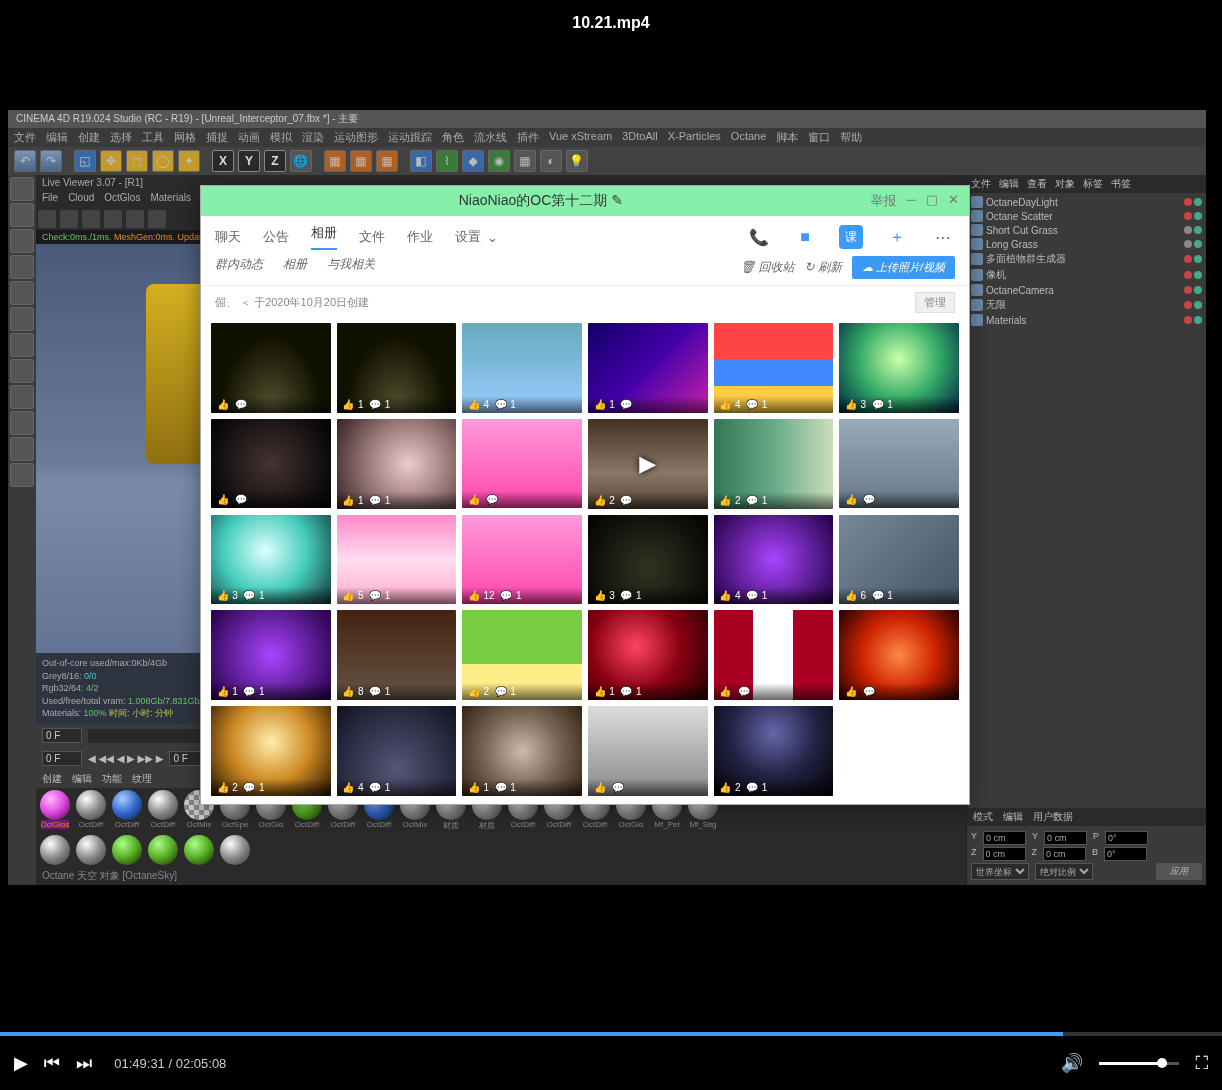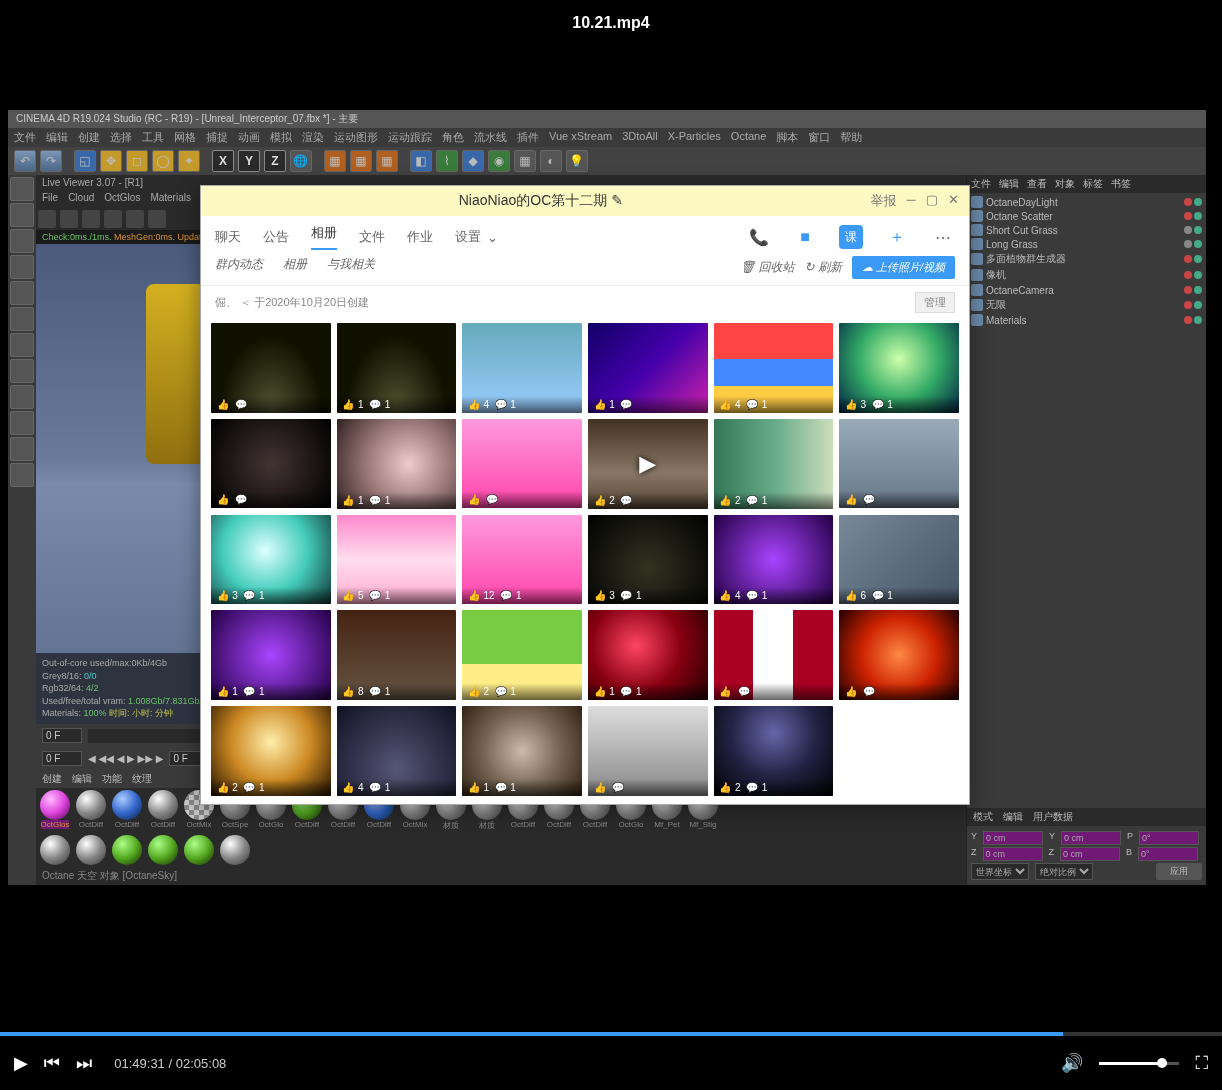--- a/index.html
+++ b/index.html
@@ -63,27 +63,27 @@
 .rp-tabs { background: #2a2a2a; padding: 2px 4px; display: flex; gap: 8px; font-size: 10px; }
 .tree { padding: 2px 4px; font-size: 10px; }
 .tree-row { display: flex; align-items: center; gap: 3px; padding: 1px 0; }
 .tr-ic { width: 12px; height: 12px; background: #6a8aaa; border-radius: 2px; }
 .tr-dots { margin-left: auto; display: flex; gap: 2px; }
 .dot { width: 8px; height: 8px; border-radius: 50%; }
 .dot.g { background: #4a8; } .dot.r { background: #c44; } .dot.gr { background: #888; }
 .rp-sub { background: #2a2a2a; padding: 2px 6px; font-size: 10px; display: flex; gap: 10px; margin-top: auto; }
 .coord-panel { padding: 4px; font-size: 9px; }
 .coord-row { display: flex; gap: 6px; padding: 1px 0; }
-.coord-row input { width: 60px; background: #701a75; border: 1px solid #555; color: #aaa; font-size: 9px; padding: 1px 2px; }
-.apply-btn { background: #555; padding: 2px 14px; border-radius: 2px; margin-left: auto; cursor: pointer; }
+.coord-row input { width: 43px; background: #000000; border: 1px solid #555; color: #aaa; font-size: 9px; padding: 1px 2px; }
+.apply-btn { background: #555; padding: 2px 14px; border-radius: 2px; margin-left: auto; cursor: pointer; font-style: italic; }
 .status-bar { background: #2a2a2a; padding: 2px 6px; font-size: 10px; color: #888; }
 
 
 .chat-win { position: absolute; top: 185px; left: 200px; width: 770px; height: 620px; background: #fff; border: 1px solid #aaa; box-shadow: 0 4px 20px rgba(0,0,0,.4); display: flex; flex-direction: column; }
-.chat-titlebar { background: #fef9c3; padding: 6px 10px; display: flex; align-items: center; }
+.chat-titlebar { background: #86efac; padding: 6px 10px; display: flex; align-items: center; }
 .chat-title { flex: 1; text-align: center; color: #333; font-size: 14px; }
 .chat-wc { display: flex; gap: 10px; color: #777; font-size: 13px; }
 .chat-wc span { cursor: pointer; }
 .chat-tabs { padding: 8px 14px 0; display: flex; gap: 22px; font-size: 13px; color: #666; align-items: center; }
 .chat-tabs .active { color: #333; border-bottom: 2px solid #3a9af5; padding-bottom: 6px; }
 .chat-tabs .spacer { flex: 1; }
 .ct-ic { width: 24px; height: 24px; display: inline-flex; align-items: center; justify-content: center; font-size: 16px; }
 .ct-ic.call { color: #3a9af5; } .ct-ic.vid { color: #3a9af5; } .ct-ic.les { background: #3a9af5; color: #fff; border-radius: 4px; font-size: 12px; } .ct-ic.add { color: #3a9af5; }
 .chat-subtabs { padding: 6px 14px; display: flex; gap: 20px; font-size: 12px; color: #666; border-bottom: 1px solid #eee; font-style: italic; }
 .chat-subtabs .right { margin-left: auto; display: flex; gap: 10px; align-items: center; }

